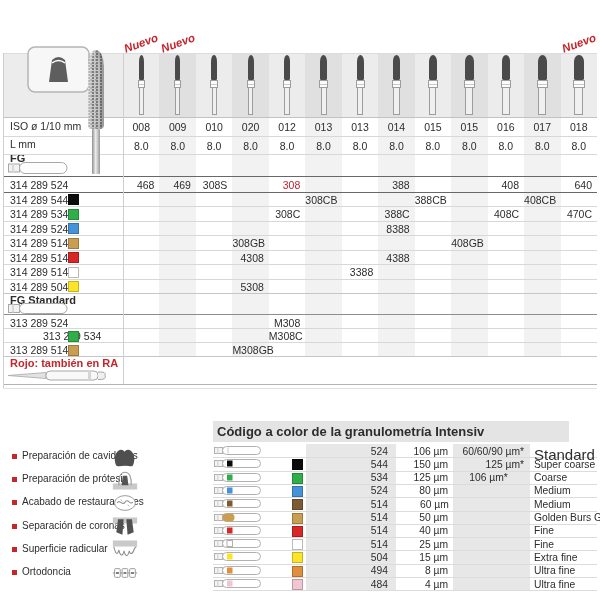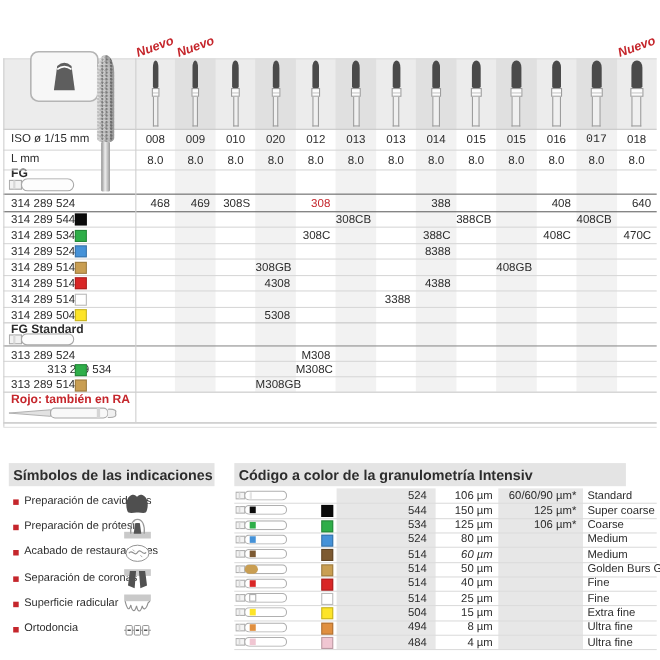--- a/index.html
+++ b/index.html
@@ -27,21 +27,21 @@
   </div>
   <div class="lbl bold" style="left:27px;top:96px;font-size:12.5px">878</div>
 
   <div class="abs z5" style="left:88px;top:50px;width:16px;height:79px;border-radius:8px 8px 4px 4px / 16px 16px 4px 4px;
               background-color:#c9c9c9;
               background-image:radial-gradient(circle at 1px 1px,#7c7c7c .9px,transparent 1.2px),radial-gradient(circle at 3px 2px,#a6a6a6 .9px,transparent 1.2px);
               background-size:4px 3px,5px 4px;
               box-shadow:inset 2px 0 3px rgba(255,255,255,.65), inset -3px 0 4px rgba(0,0,0,.28);"></div>
   <div class="abs z5" style="left:92px;top:129px;width:8px;height:45px;background:linear-gradient(90deg,#8f8f8f,#ededed 45%,#989898);border-radius:1px"></div>
 
-  <div class="lbl" style="left:10px;top:120px">ISO ø 1/15 mm</div>
+  <div class="lbl" style="left:10px;top:120px">ISO ø 1/10 mm</div>
   <div class="lbl" style="left:10px;top:138px">L mm</div>
 
   <div class="lbl bold" style="left:10px;top:152px;font-size:11px">FG</div>
   <div class="abs" style="left:8px;top:162px">
     <svg viewBox="0 0 60 12" width="60" height="12">
       <rect x="0.5" y="2" width="11" height="8" fill="#f2f2f2" stroke="#a8a8a8"></rect>
       <rect x="4" y="2" width="2" height="8" fill="#d8d8d8"></rect>
       <rect x="11.5" y="0.5" width="47.5" height="11" rx="5.5" fill="#fdfdfd" stroke="#a8a8a8"></rect>
     </svg>
   </div>
@@ -58,21 +58,20 @@
   <div class="lbl bold red" style="left:10px;top:357px;font-size:11px">Rojo: también en RA</div>
   <div class="abs" style="left:8px;top:369px">
     <svg viewBox="0 0 105 13" width="105" height="13">
       <path d="M0 6.5 L38 3.5 L38 9.5 Z" fill="#e2e2e2" stroke="#a8a8a8" stroke-width="0.8"></path>
       <rect x="38" y="2" width="52" height="9" rx="4" fill="#f8f8f8" stroke="#a8a8a8"></rect>
       <rect x="80" y="2" width="3" height="9" fill="#d5d5d5"></rect>
       <path d="M90 3 Q99 2.5 97 6.5 Q99 11 90 10.5" fill="#f0f0f0" stroke="#a8a8a8"></path>
     </svg>
   </div>
 
-  <div class="secTitle" style="left:8px;top:421px;width:187px">Símbolos de las indicaciones</div>
   <div class="secTitle" style="left:213px;top:421px;width:356px">Código a color de la granulometría Intensiv</div>
 <div style="position: absolute; left: 3px; top: 53px; width: 594px; height: 64px; background: rgb(236, 236, 236);"></div>
     <div style="position: absolute; left: 159.462px; top: 53px; width: 36.4615px; height: 303px; background: rgba(0, 0, 0, 0.05);"></div>
     <div style="position: absolute; left: 232.385px; top: 53px; width: 36.4615px; height: 303px; background: rgba(0, 0, 0, 0.05);"></div>
     <div style="position: absolute; left: 305.308px; top: 53px; width: 36.4615px; height: 303px; background: rgba(0, 0, 0, 0.05);"></div>
     <div style="position: absolute; left: 378.231px; top: 53px; width: 36.4615px; height: 303px; background: rgba(0, 0, 0, 0.05);"></div>
     <div style="position: absolute; left: 451.154px; top: 53px; width: 36.4615px; height: 303px; background: rgba(0, 0, 0, 0.05);"></div>
     <div style="position: absolute; left: 524.077px; top: 53px; width: 36.4615px; height: 303px; background: rgba(0, 0, 0, 0.05);"></div>
     <div style="position: absolute; left: 3px; top: 53px; width: 594px; height: 1px; background: rgb(220, 220, 220);"></div>
     <div style="position: absolute; left: 3px; top: 117px; width: 594px; height: 1px; background: rgb(194, 194, 194);"></div>
@@ -167,21 +166,21 @@
     <div style="position: absolute; left: 159.462px; top: 120px; width: 36.4615px; height: 14px; line-height: 14px; text-align: center; font-size: 10.5px;">009</div>
     <div style="position: absolute; left: 195.923px; top: 120px; width: 36.4615px; height: 14px; line-height: 14px; text-align: center; font-size: 10.5px;">010</div>
     <div style="position: absolute; left: 232.385px; top: 120px; width: 36.4615px; height: 14px; line-height: 14px; text-align: center; font-size: 10.5px;">020</div>
     <div style="position: absolute; left: 268.846px; top: 120px; width: 36.4615px; height: 14px; line-height: 14px; text-align: center; font-size: 10.5px;">012</div>
     <div style="position: absolute; left: 305.308px; top: 120px; width: 36.4615px; height: 14px; line-height: 14px; text-align: center; font-size: 10.5px;">013</div>
     <div style="position: absolute; left: 341.769px; top: 120px; width: 36.4615px; height: 14px; line-height: 14px; text-align: center; font-size: 10.5px;">013</div>
     <div style="position: absolute; left: 378.231px; top: 120px; width: 36.4615px; height: 14px; line-height: 14px; text-align: center; font-size: 10.5px;">014</div>
     <div style="position: absolute; left: 414.692px; top: 120px; width: 36.4615px; height: 14px; line-height: 14px; text-align: center; font-size: 10.5px;">015</div>
     <div style="position: absolute; left: 451.154px; top: 120px; width: 36.4615px; height: 14px; line-height: 14px; text-align: center; font-size: 10.5px;">015</div>
     <div style="position: absolute; left: 487.615px; top: 120px; width: 36.4615px; height: 14px; line-height: 14px; text-align: center; font-size: 10.5px;">016</div>
-    <div style="position: absolute; left: 524.077px; top: 120px; width: 36.4615px; height: 14px; line-height: 14px; text-align: center; font-size: 10.5px; font-family: Liberation Mono, monospace;">017</div>
+    <div style="position: absolute; left: 524.077px; top: 120px; width: 36.4615px; height: 14px; line-height: 14px; text-align: center; font-size: 10.5px;">017</div>
     <div style="position: absolute; left: 560.538px; top: 120px; width: 36.4615px; height: 14px; line-height: 14px; text-align: center; font-size: 10.5px;">018</div>
     <div style="position: absolute; left: 123px; top: 139px; width: 36.4615px; height: 14px; line-height: 14px; text-align: center; font-size: 10.5px;">8.0</div>
     <div style="position: absolute; left: 159.462px; top: 139px; width: 36.4615px; height: 14px; line-height: 14px; text-align: center; font-size: 10.5px;">8.0</div>
     <div style="position: absolute; left: 195.923px; top: 139px; width: 36.4615px; height: 14px; line-height: 14px; text-align: center; font-size: 10.5px;">8.0</div>
     <div style="position: absolute; left: 232.385px; top: 139px; width: 36.4615px; height: 14px; line-height: 14px; text-align: center; font-size: 10.5px;">8.0</div>
     <div style="position: absolute; left: 268.846px; top: 139px; width: 36.4615px; height: 14px; line-height: 14px; text-align: center; font-size: 10.5px;">8.0</div>
     <div style="position: absolute; left: 305.308px; top: 139px; width: 36.4615px; height: 14px; line-height: 14px; text-align: center; font-size: 10.5px;">8.0</div>
     <div style="position: absolute; left: 341.769px; top: 139px; width: 36.4615px; height: 14px; line-height: 14px; text-align: center; font-size: 10.5px;">8.0</div>
     <div style="position: absolute; left: 378.231px; top: 139px; width: 36.4615px; height: 14px; line-height: 14px; text-align: center; font-size: 10.5px;">8.0</div>
     <div style="position: absolute; left: 414.692px; top: 139px; width: 36.4615px; height: 14px; line-height: 14px; text-align: center; font-size: 10.5px;">8.0</div>
@@ -305,21 +304,21 @@
       <svg viewBox="0 0 47 9" width="47" height="9">
         <rect x="0.5" y="1.5" width="8" height="6" fill="#f4f4f4" stroke="#b0b0b0"></rect>
         <rect x="3" y="1.5" width="1.5" height="6" fill="#d8d8d8"></rect>
         <rect x="8.5" y="0.5" width="38" height="8" rx="4" fill="#fff" stroke="#b0b0b0"></rect>
         <rect x="13" y="1.5" width="2" height="6" fill="#e4e4e4"></rect>
       </svg>
     </div>
     <div style="position: absolute; left: 306px; top: 445.5px; width: 82px; text-align: right; font-size: 10.3px;">524</div>
     <div style="position: absolute; left: 396px; top: 445.5px; width: 52px; text-align: right; font-size: 10.3px;">106 µm</div>
     <div style="position: absolute; left: 453px; top: 445.5px; width: 71px; text-align: right; font-size: 10.3px;">60/60/90 µm*</div>
-    <div style="position: absolute; left: 534px; top: 445.5px; font-size: 10px; white-space: nowrap; text-align: right;">Standard</div>
+    <div style="position: absolute; left: 534px; top: 445.5px; font-size: 15px; white-space: nowrap; text-align: right;">Standard</div>
     <div style="position: absolute; left: 214px; top: 459.3px; width: 47px; height: 9px;">
       <svg viewBox="0 0 47 9" width="47" height="9">
         <rect x="0.5" y="1.5" width="8" height="6" fill="#f4f4f4" stroke="#b0b0b0"></rect>
         <rect x="3" y="1.5" width="1.5" height="6" fill="#d8d8d8"></rect>
         <rect x="8.5" y="0.5" width="38" height="8" rx="4" fill="#fff" stroke="#b0b0b0"></rect>
         <rect x="13" y="1.5" width="5.5" height="6" fill="#0b0b0b"></rect>
       </svg>
     </div>
     <div style="position: absolute; left: 292px; top: 459.3px; width: 9px; height: 9px; background: rgb(11, 11, 11); border: 1px solid rgba(0, 0, 0, 0.22);"></div>
     <div style="position: absolute; left: 306px; top: 458.8px; width: 82px; text-align: right; font-size: 10.3px;">544</div>
@@ -330,21 +329,21 @@
       <svg viewBox="0 0 47 9" width="47" height="9">
         <rect x="0.5" y="1.5" width="8" height="6" fill="#f4f4f4" stroke="#b0b0b0"></rect>
         <rect x="3" y="1.5" width="1.5" height="6" fill="#d8d8d8"></rect>
         <rect x="8.5" y="0.5" width="38" height="8" rx="4" fill="#fff" stroke="#b0b0b0"></rect>
         <rect x="13" y="1.5" width="5.5" height="6" fill="#2fae49"></rect>
       </svg>
     </div>
     <div style="position: absolute; left: 292px; top: 472.6px; width: 9px; height: 9px; background: rgb(47, 174, 73); border: 1px solid rgba(0, 0, 0, 0.22);"></div>
     <div style="position: absolute; left: 306px; top: 472.1px; width: 82px; text-align: right; font-size: 10.3px;">534</div>
     <div style="position: absolute; left: 396px; top: 472.1px; width: 52px; text-align: right; font-size: 10.3px;">125 µm</div>
-    <div style="position: absolute; left: 453px; top: 472.1px; width: 71px; text-align: right; font-size: 10.3px;">106 µm*</div>
+    <div style="position: absolute; left: 453px; top: 472.1px; width: 71px; text-align: center; font-size: 10.3px;">106 µm*</div>
     <div style="position: absolute; left: 534px; top: 472.1px; font-size: 10.3px; white-space: nowrap;">Coarse</div>
     <div style="position: absolute; left: 214px; top: 485.9px; width: 47px; height: 9px;">
       <svg viewBox="0 0 47 9" width="47" height="9">
         <rect x="0.5" y="1.5" width="8" height="6" fill="#f4f4f4" stroke="#b0b0b0"></rect>
         <rect x="3" y="1.5" width="1.5" height="6" fill="#d8d8d8"></rect>
         <rect x="8.5" y="0.5" width="38" height="8" rx="4" fill="#fff" stroke="#b0b0b0"></rect>
         <rect x="13" y="1.5" width="5.5" height="6" fill="#4592d8"></rect>
       </svg>
     </div>
     <div style="position: absolute; left: 292px; top: 485.9px; width: 9px; height: 9px; background: rgb(69, 146, 216); border: 1px solid rgba(0, 0, 0, 0.22);"></div>
@@ -354,21 +353,21 @@
     <div style="position: absolute; left: 214px; top: 499.2px; width: 47px; height: 9px;">
       <svg viewBox="0 0 47 9" width="47" height="9">
         <rect x="0.5" y="1.5" width="8" height="6" fill="#f4f4f4" stroke="#b0b0b0"></rect>
         <rect x="3" y="1.5" width="1.5" height="6" fill="#d8d8d8"></rect>
         <rect x="8.5" y="0.5" width="38" height="8" rx="4" fill="#fff" stroke="#b0b0b0"></rect>
         <rect x="13" y="1.5" width="5.5" height="6" fill="#7d5a32"></rect>
       </svg>
     </div>
     <div style="position: absolute; left: 292px; top: 499.2px; width: 9px; height: 9px; background: rgb(125, 90, 50); border: 1px solid rgba(0, 0, 0, 0.22);"></div>
     <div style="position: absolute; left: 306px; top: 498.7px; width: 82px; text-align: right; font-size: 10.3px;">514</div>
-    <div style="position: absolute; left: 396px; top: 498.7px; width: 52px; text-align: right; font-size: 10.3px; font-style: italic;">60 µm</div>
+    <div style="position: absolute; left: 420px; top: 498.7px; width: 52px; font-size: 10.3px;">60 µm</div>
     <div style="position: absolute; left: 534px; top: 498.7px; font-size: 10.3px; white-space: nowrap;">Medium</div>
     <div style="position: absolute; left: 214px; top: 512.5px; width: 47px; height: 9px;">
       <svg viewBox="0 0 47 9" width="47" height="9">
         <rect x="0.5" y="1.5" width="8" height="6" fill="#f4f4f4" stroke="#b0b0b0"></rect>
         <rect x="3" y="1.5" width="1.5" height="6" fill="#d8d8d8"></rect>
         <rect x="8.5" y="0.5" width="38" height="8" rx="4" fill="#fff" stroke="#b0b0b0"></rect>
         <rect x="8.5" y="0.5" width="12" height="8" rx="4" fill="#c99e52"></rect>
         <rect x="13" y="1.5" width="5.5" height="6" fill="#c99e52"></rect>
       </svg>
     </div>

